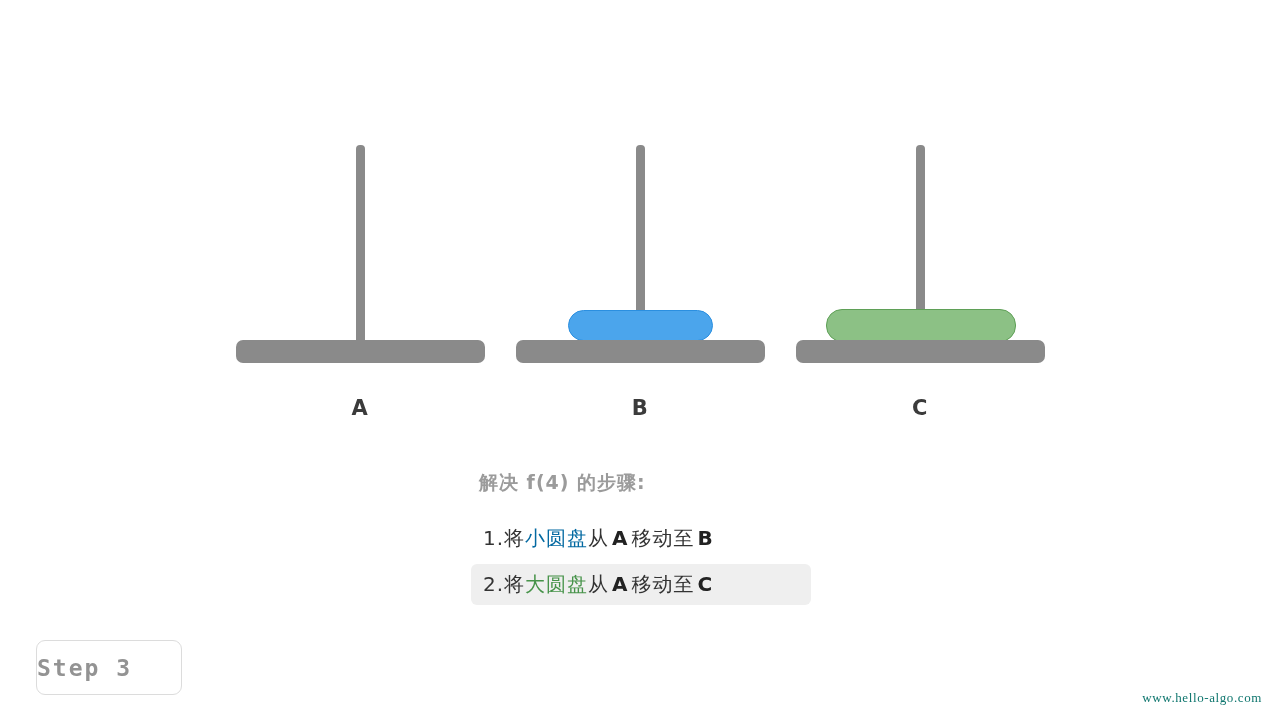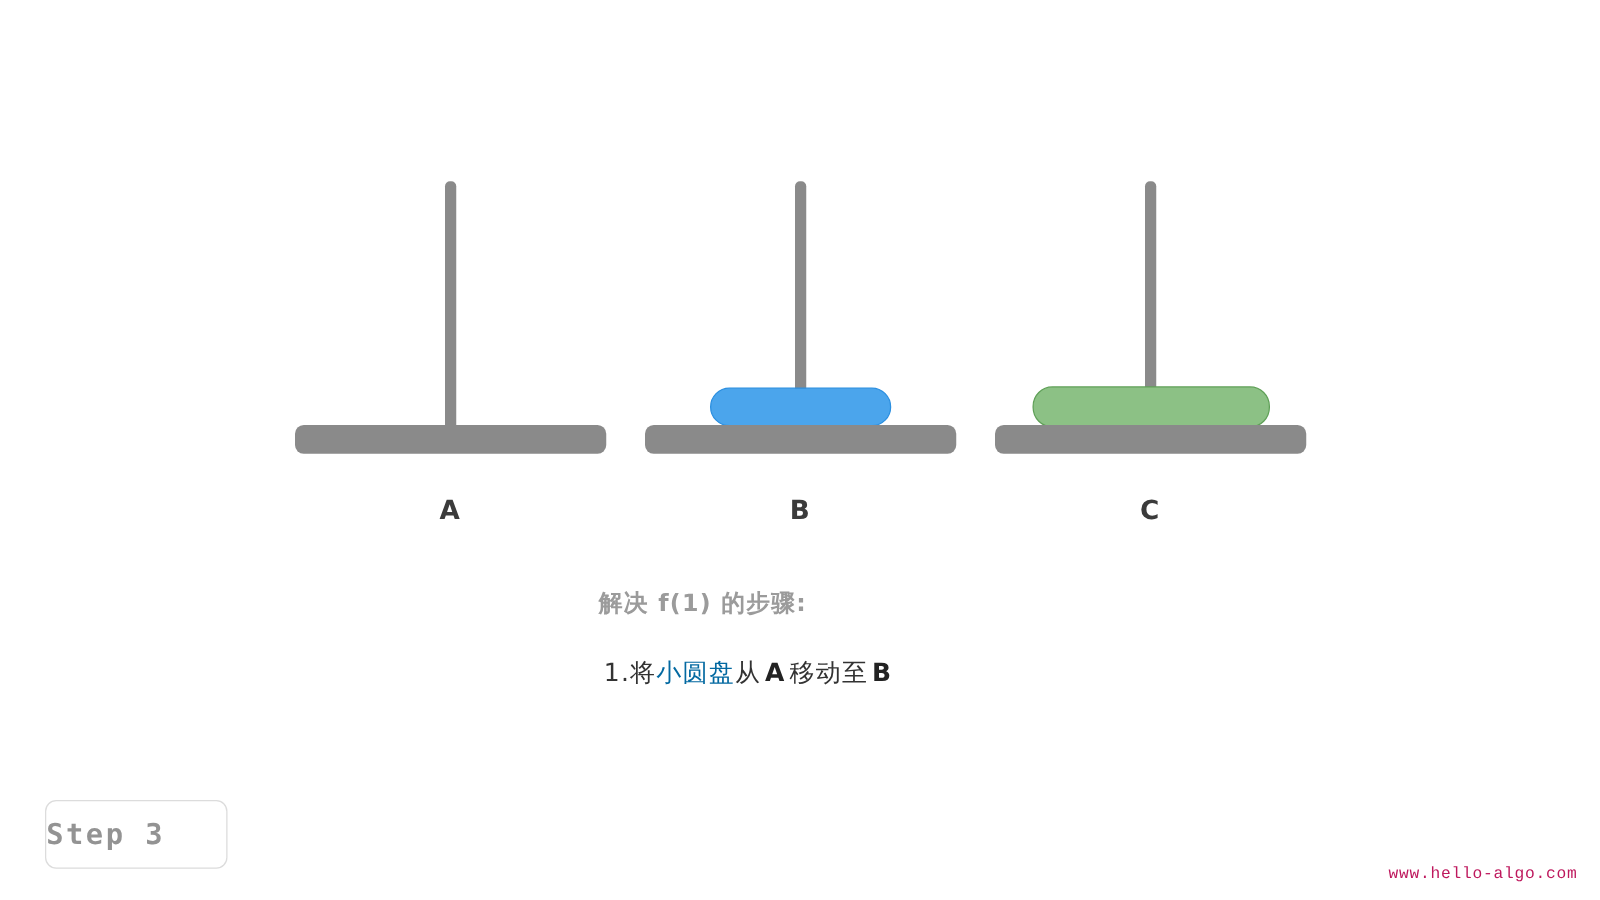--- a/index.html
+++ b/index.html
@@ -153,23 +153,23 @@
     font-weight: bold;
     color: #939393;
     letter-spacing: 2px;
   }
 
   
   #watermark {
     position: absolute;
     right: 18px;
     bottom: 14px;
-    font-family: Liberation Mono, monospace;
+    font-family: Liberation Serif, serif;
     font-size: 13px;
-    color: #be185d;
+    color: #0f766e;
     letter-spacing: 0.6px;
   }
 </style>
 </head>
 <body>
 
 <div id="hanoi-diagram">
 
   <div class="peg-group peg-a">
     <div class="peg-rod"></div>
@@ -188,26 +188,29 @@
     <div class="peg-rod"></div>
     <div class="disk disk-large"></div>
     <div class="peg-base"></div>
     <div class="peg-label">C</div>
   </div>
 
 </div>
 
 <div id="steps-block">
   <div class="steps-inner">
-    <div class="steps-heading">解决 f(1) 的步骤:</div>
+    <div class="steps-heading">解决 f(4) 的步骤:</div>
 
     <div class="step-line">
       <span class="step-index">1.</span><span>将</span><span class="disk-word-small">小圆盘</span><span>从</span><span class="peg-ref">A</span><span>移动至</span><span class="peg-ref">B</span>
     </div>
 
+    <div class="step-line highlighted">
+      <span class="step-index">2.</span><span>将</span><span class="disk-word-large">大圆盘</span><span>从</span><span class="peg-ref">A</span><span>移动至</span><span class="peg-ref">C</span>
+    </div>
   </div>
 </div>
 
 <div id="step-badge">
   <span class="badge-text">Step 3</span>
 </div>
 
 <div id="watermark">www.hello-algo.com</div>
 
 </body></html>

